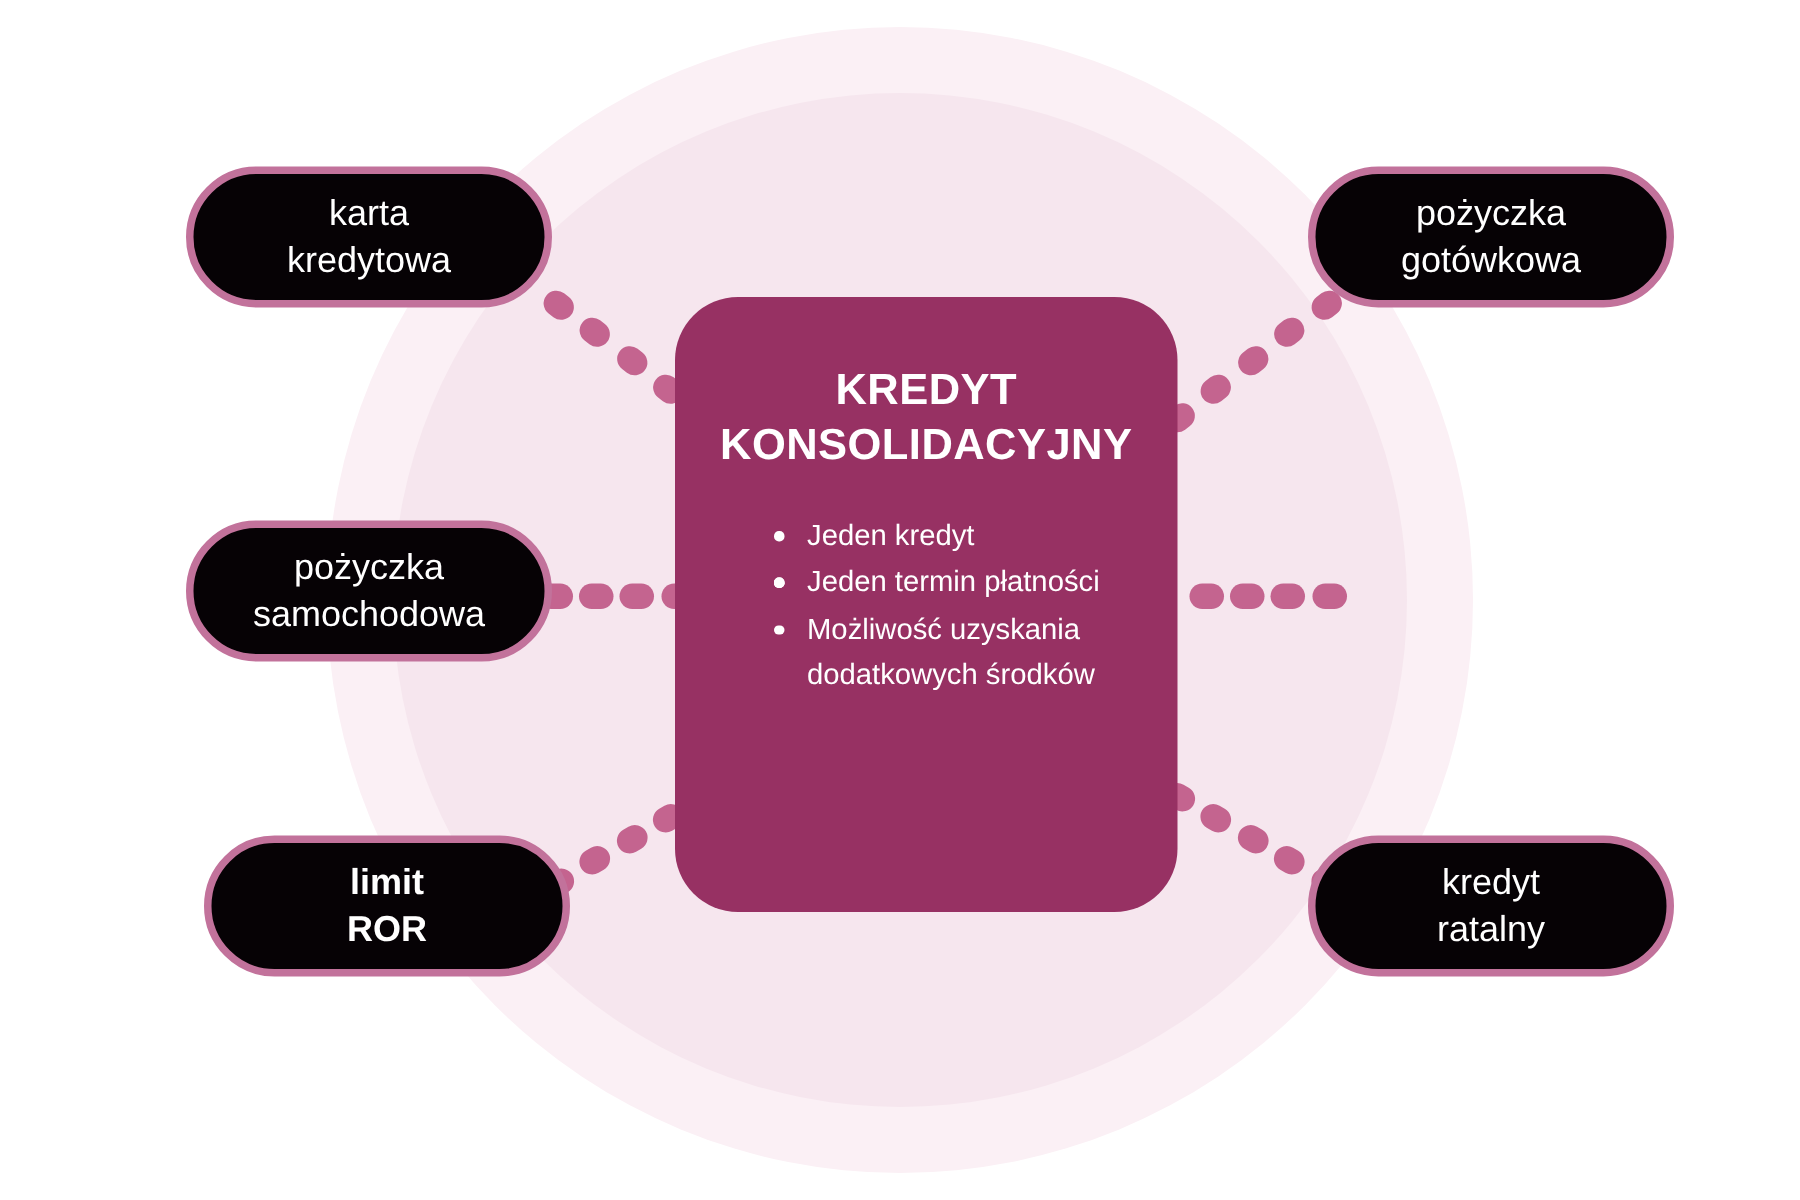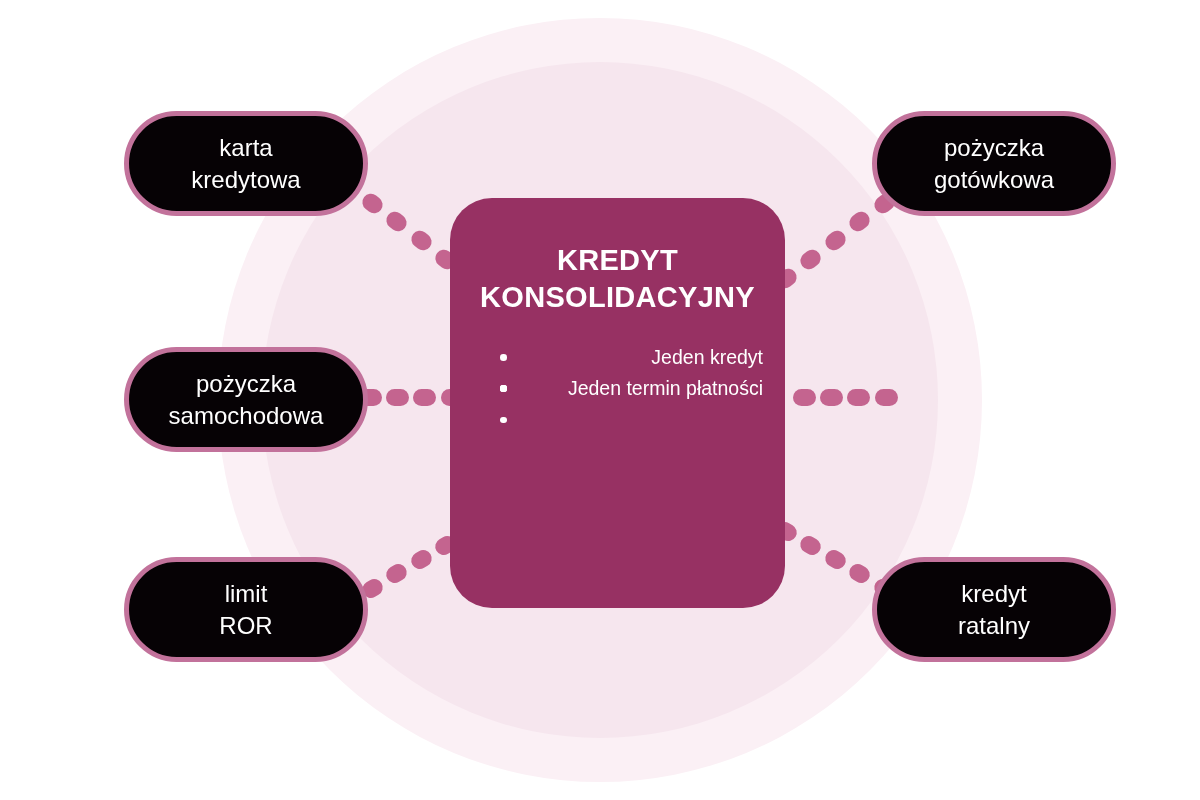--- a/index.html
+++ b/index.html
@@ -78,23 +78,22 @@
     text-align: center;
     font-weight: bold;
     font-size: 29px;
     line-height: 1.28;
     letter-spacing: 0.3px;
     margin: 0 0 26px 0;
     white-space: pre-line;
   }
   #center-list {
     list-style: none;
-    margin: 0;
+    margin: 16px;
     padding: 0 0 0 28px;
-    text-align: right;
   }
   #center-list li {
     position: relative;
     font-size: 19.5px;
     line-height: 1.55;
     margin-bottom: 1px;
     padding-left: 22px;
   }
   #center-list li .bullet-dot {
     position: absolute;
@@ -115,27 +114,27 @@
     border-radius: 60px;
     color: #ffffff;
     display: flex;
     align-items: center;
     justify-content: center;
     text-align: center;
     font-size: 24px;
     line-height: 1.3;
     white-space: pre-line;
     width: 244px;
-    height: 105px;
+    height: 94px;
   }
   #pill-0 { left: 124px; top: 111px; }
   #pill-1 { left: 872px; top: 111px; }
   #pill-2 { left: 124px; top: 347px; }
   #pill-3 { left: 876px; top: 347px; }
-  #pill-4 { left: 124px; top: 557px; }
+  #pill-4 { left: 136px; top: 557px; font-weight: bold; }
   #pill-5 { left: 872px; top: 557px; }
 </style>
 </head>
 <body>
 
 <div id="stage">
 
   <div class="bg-circle" id="circle-outer"></div>
   <div class="bg-circle" id="circle-inner"></div>
 
@@ -183,21 +182,21 @@
     </div>
 
   <div id="center-card">
     <div id="center-title">KREDYT
 KONSOLIDACYJNY</div>
     <ul id="center-list">
         <li><span class="bullet-dot"></span><span>Jeden kredyt</span></li>
         <li><span class="bullet-dot"></span></li>
         <li><span class="bullet-dot"></span></li>
         <li><span class="bullet-dot"></span><span>Jeden termin płatności</span></li>
-        <li><span class="bullet-dot"></span></li>
+        <li><span class="bullet-dot"></span><span>Możliwość uzyskania dodatkowych środków</span></li>
       </ul>
   </div>
 
   <div class="pill" id="pill-0"><span>karta
 kredytowa</span></div>
   <div class="pill" id="pill-1"><span>pożyczka
 gotówkowa</span></div>
   <div class="pill" id="pill-2"><span>pożyczka
 samochodowa</span></div>
   <div class="pill" id="pill-4"><span>limit

